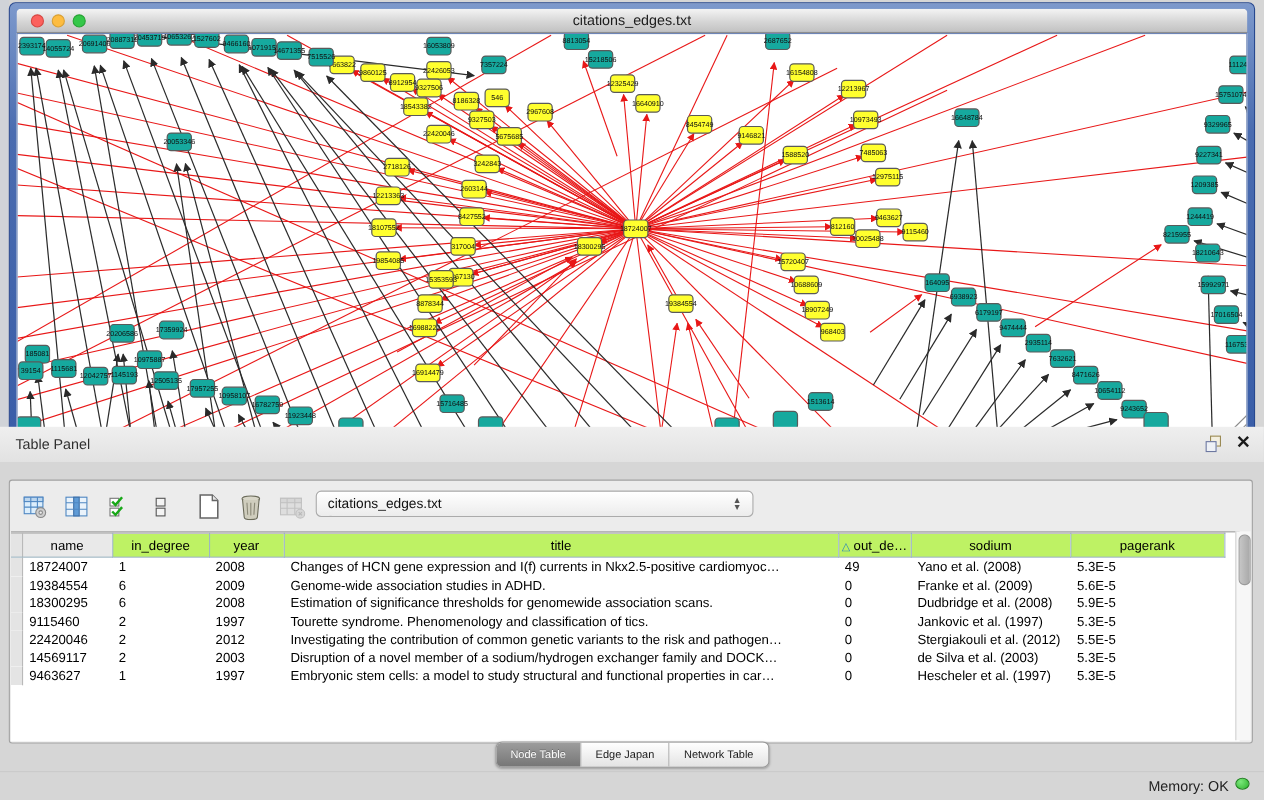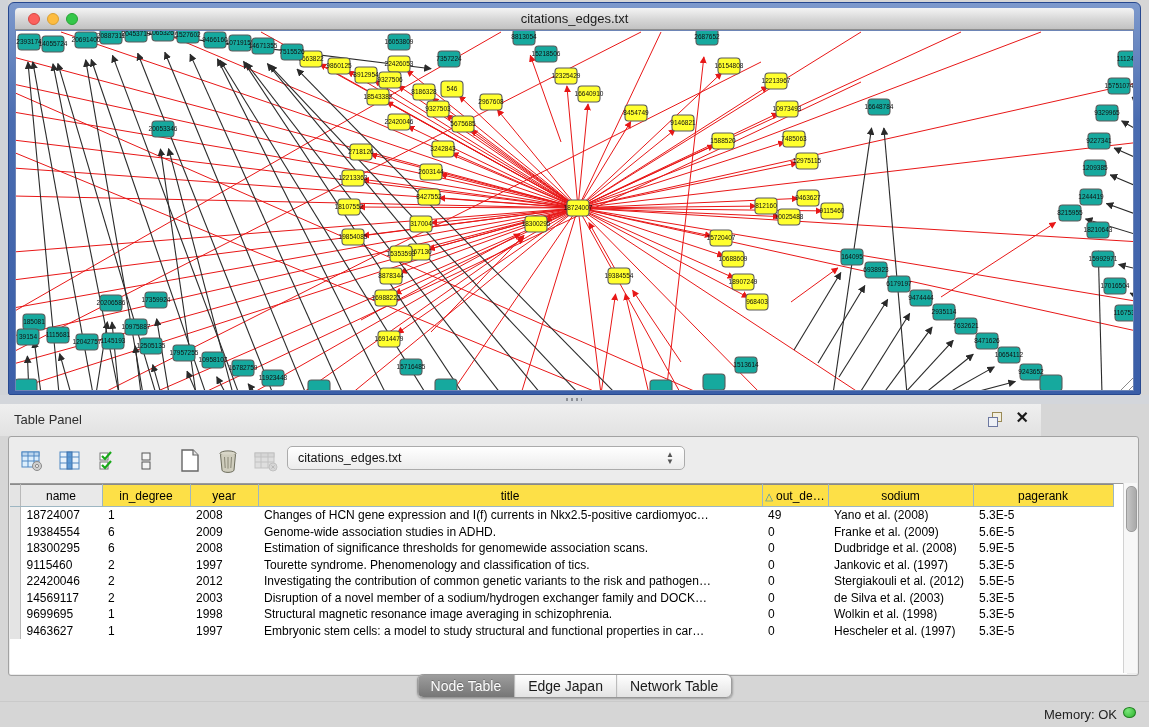--- a/index.html
+++ b/index.html
@@ -33,21 +33,21 @@
     position:relative;background:#ffffff;height:359px;overflow:hidden;
     border:1px solid #6d85b6;box-sizing:content-box;
   }
   .net-canvas svg{display:block;}
   .node-label{font-family:"Liberation Sans",sans-serif;font-size:6.5px;fill:#111;}
   
   .splitter{position:absolute;left:0;top:395px;width:1149px;height:9px;background:#d3d6db;}
   .splitter .grip{position:absolute;left:566px;top:3px;width:16px;height:3px;
     background:repeating-linear-gradient(90deg,#8b8f96 0 2px,transparent 2px 5px);}
   
-  .tp-header{position:absolute;left:0;top:404px;width:1041px;height:32px;
+  .tp-header{position:absolute;left:0;top:388px;width:1149px;height:32px;
     background:linear-gradient(180deg,#efefef,#e2e2e2);}
   .tp-title{position:absolute;left:14px;top:8px;font-size:13px;color:#2e2e2e;}
   .tp-float{position:absolute;right:38px;top:8px;width:15px;height:15px;cursor:default;}
   .tp-float .sq1{position:absolute;left:4px;top:0;width:8px;height:8px;border:1.5px solid #9a8a55;background:#f3efdf;}
   .tp-float .sq2{position:absolute;left:0;top:5px;width:8px;height:8px;border:1.5px solid #6b7globalThis;border:1.5px solid #6d7florida;border:1.5px solid #6d78a0;background:#eef1f6;}
   .tp-close{position:absolute;right:12px;top:4px;font-size:16px;font-weight:bold;color:#1a1a1a;cursor:default;}
   .tp-box{position:absolute;left:8px;top:436px;width:1131px;height:240px;
     background:#ececec;border:1px solid #a2a2a2;border-radius:3px;box-sizing:border-box;}
   
   .tp-toolbar{position:absolute;left:10px;top:6px;height:36px;display:flex;align-items:center;gap:12px;}
@@ -59,21 +59,21 @@
     background:linear-gradient(180deg,#ffffff,#ececec);
     font-size:12.5px;color:#111;display:flex;align-items:center;
     padding:0 10px;box-sizing:border-box;box-shadow:0 1px 1px rgba(255,255,255,.8) inset;
   }
   .tp-select .stepper{margin-left:auto;font-size:8px;color:#555;line-height:7px;text-align:center;}
   
   .tbl-wrap{position:absolute;left:1px;top:46px;width:1117px;height:190px;background:#fff;overflow:hidden;
     border-top:1px solid #9b9b9b;}
   table.grid{border-collapse:collapse;table-layout:fixed;width:1103px;font-size:12px;color:#000;padding-left:23px;}
   table.grid th{
-    height:21px;background:#fde047;border:1px solid #9db6c2;border-top:1px solid #8a8a8a;
+    height:21px;background:#bef264;border:1px solid #9db6c2;border-top:1px solid #8a8a8a;
     font-weight:normal;font-size:12px;text-align:center;padding:0 2px;
     overflow:hidden;white-space:nowrap;
   }
   table.grid th.rowhead, table.grid td.rowhead{background:#e4e4e4;border-right:1px solid #b9b9b9;border-left:none;}
   table.grid th.namehead{background:#e9e9e9;}
   table.grid td{
     height:16.5px;padding:0 6px;overflow:hidden;white-space:nowrap;
     border:none;background:#fff;
   }
   table.grid td.center{text-align:left;}
@@ -81,21 +81,21 @@
   
   .vscroll{position:absolute;right:1px;top:46px;width:14px;height:190px;background:#f7f7f7;
     border-left:1px solid #d2d2d2;box-sizing:border-box;}
   .vthumb{position:absolute;left:2px;top:3px;width:9px;height:44px;border-radius:5px;
     background:linear-gradient(90deg,#c6c6c6,#a9a9a9);border:1px solid #9b9b9b;}
   
   .seg{
     position:absolute;left:50%;transform:translateX(-50%);top:674px;height:22px;
     display:flex;border:1px solid #979797;border-radius:6px;overflow:hidden;
     background:linear-gradient(180deg,#ffffff,#e3e3e3);
-    box-shadow:0 1px 2px rgba(0,0,0,.25);font-size:14px;
+    box-shadow:0 1px 2px rgba(0,0,0,.25);font-size:10px;
   }
   .seg .tab{display:flex;align-items:center;padding:0 13px;color:#1a1a1a;border-left:1px solid #b5b5b5;}
   .seg .tab:first-child{border-left:none;}
   .seg .tab.active{background:linear-gradient(180deg,#9d9d9d,#767676);color:#fdfdfd;
     text-shadow:0 -1px 0 rgba(0,0,0,.25);}
   
   .statusline{position:absolute;left:0;top:701px;width:1149px;border-top:1px solid #cacaca;}
   .memory{position:absolute;right:32px;top:707px;font-size:13px;color:#222;}
   .memdot{position:absolute;right:13px;top:707px;width:13px;height:11px;border-radius:50%;
     background:radial-gradient(circle at 35% 30%,#7be87b,#2db32d);border:1px solid #1d7f1d;box-sizing:border-box;}
@@ -863,30 +863,20 @@
             <td>14569117</td>
             <td>2</td>
             <td>2003</td>
             <td>Disruption of a novel member of a sodium/hydrogen exchanger family and DOCK…</td>
             <td>0</td>
             <td class="center">de Silva et al. (2003)</td>
             <td>5.3E-5</td>
           </tr>
           <tr>
             <td class="rowhead"></td>
-            <td>9699695</td>
-            <td>1</td>
-            <td>1998</td>
-            <td>Structural magnetic resonance image averaging in schizophrenia.</td>
-            <td>0</td>
-            <td class="center">Wolkin et al. (1998)</td>
-            <td>5.3E-5</td>
-          </tr>
-          <tr>
-            <td class="rowhead"></td>
             <td>9463627</td>
             <td>1</td>
             <td>1997</td>
             <td>Embryonic stem cells: a model to study structural and functional properties in car…</td>
             <td>0</td>
             <td class="center">Hescheler et al. (1997)</td>
             <td>5.3E-5</td>
           </tr>
         </tbody>
     </table>

